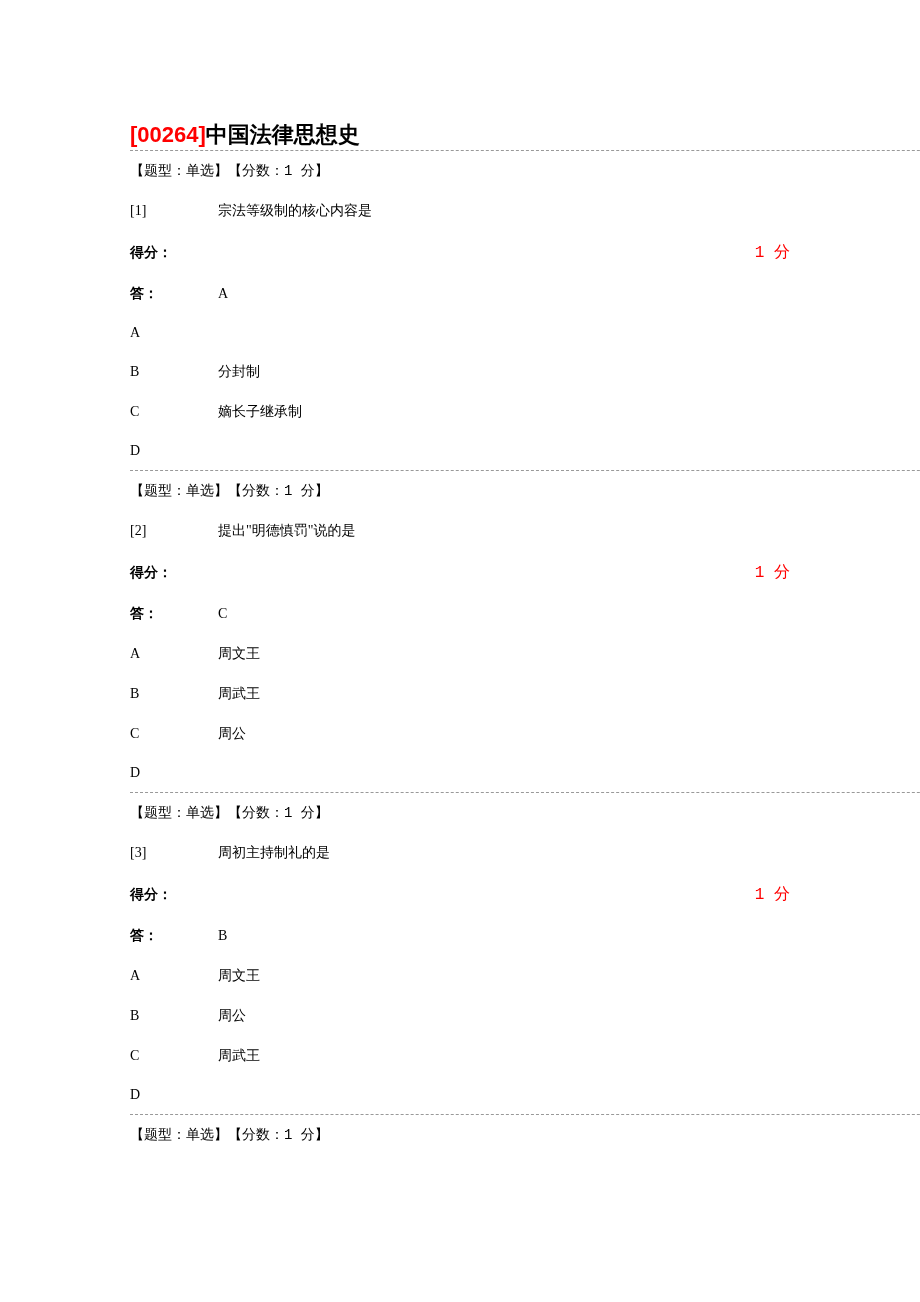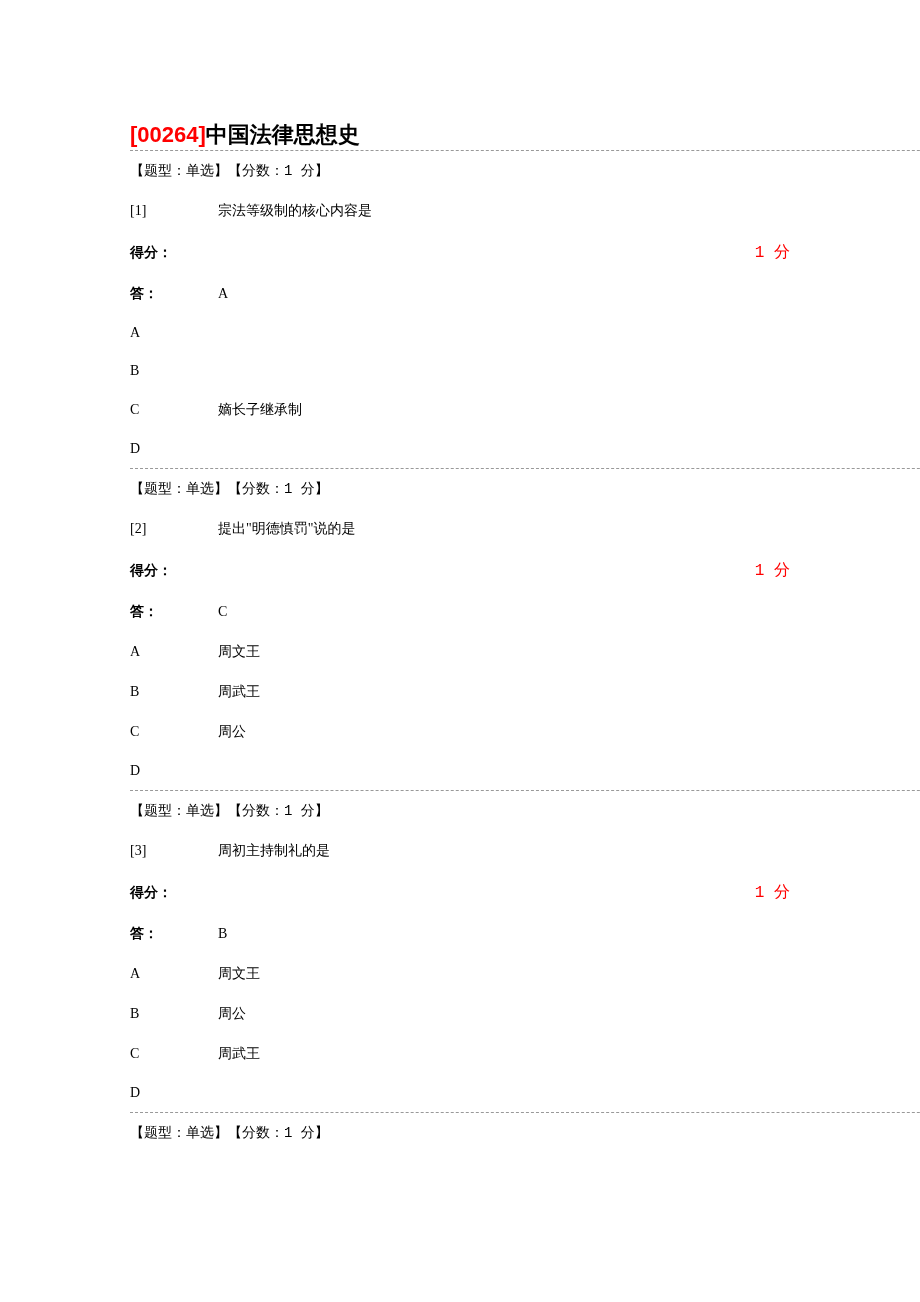--- a/index.html
+++ b/index.html
@@ -82,20 +82,21 @@
   </div>
   <div class="row">
     <div class="label label-bold">答：</div>
     <div class="content">A</div>
   </div>
   <div class="row">
     <div class="label">A</div>
   </div>
   <div class="row">
     <div class="label">B</div>
+    <div class="content">分封制</div>
   </div>
   <div class="row">
     <div class="label">C</div>
     <div class="content">嫡长子继承制</div>
   </div>
   <div class="row">
     <div class="label">D</div>
   </div>
 </div>
 

